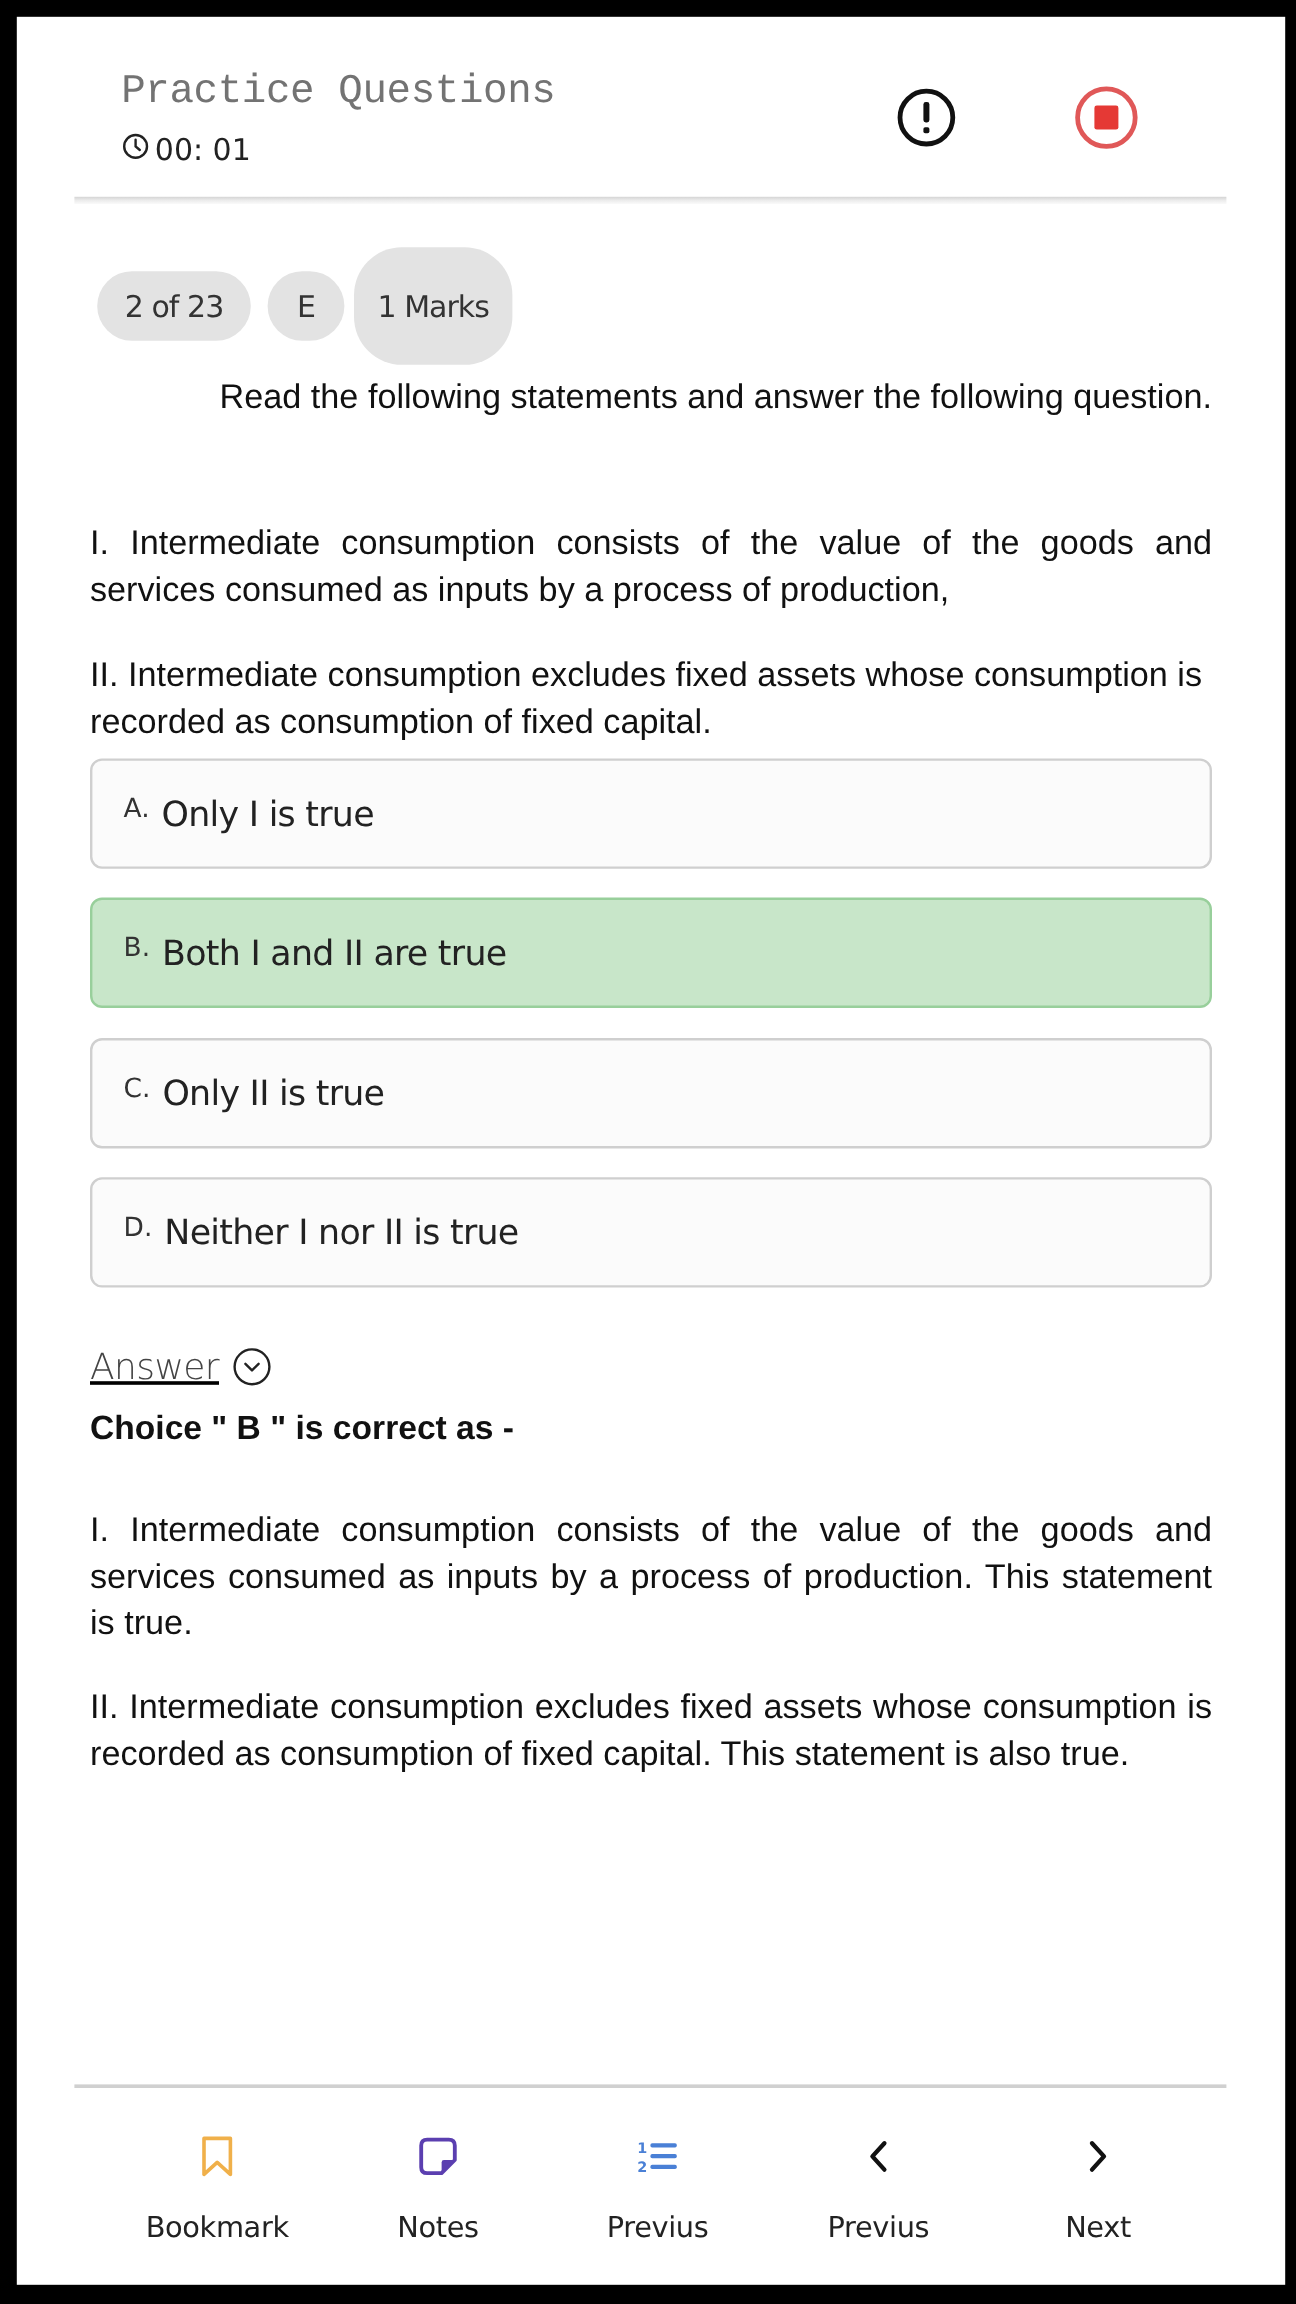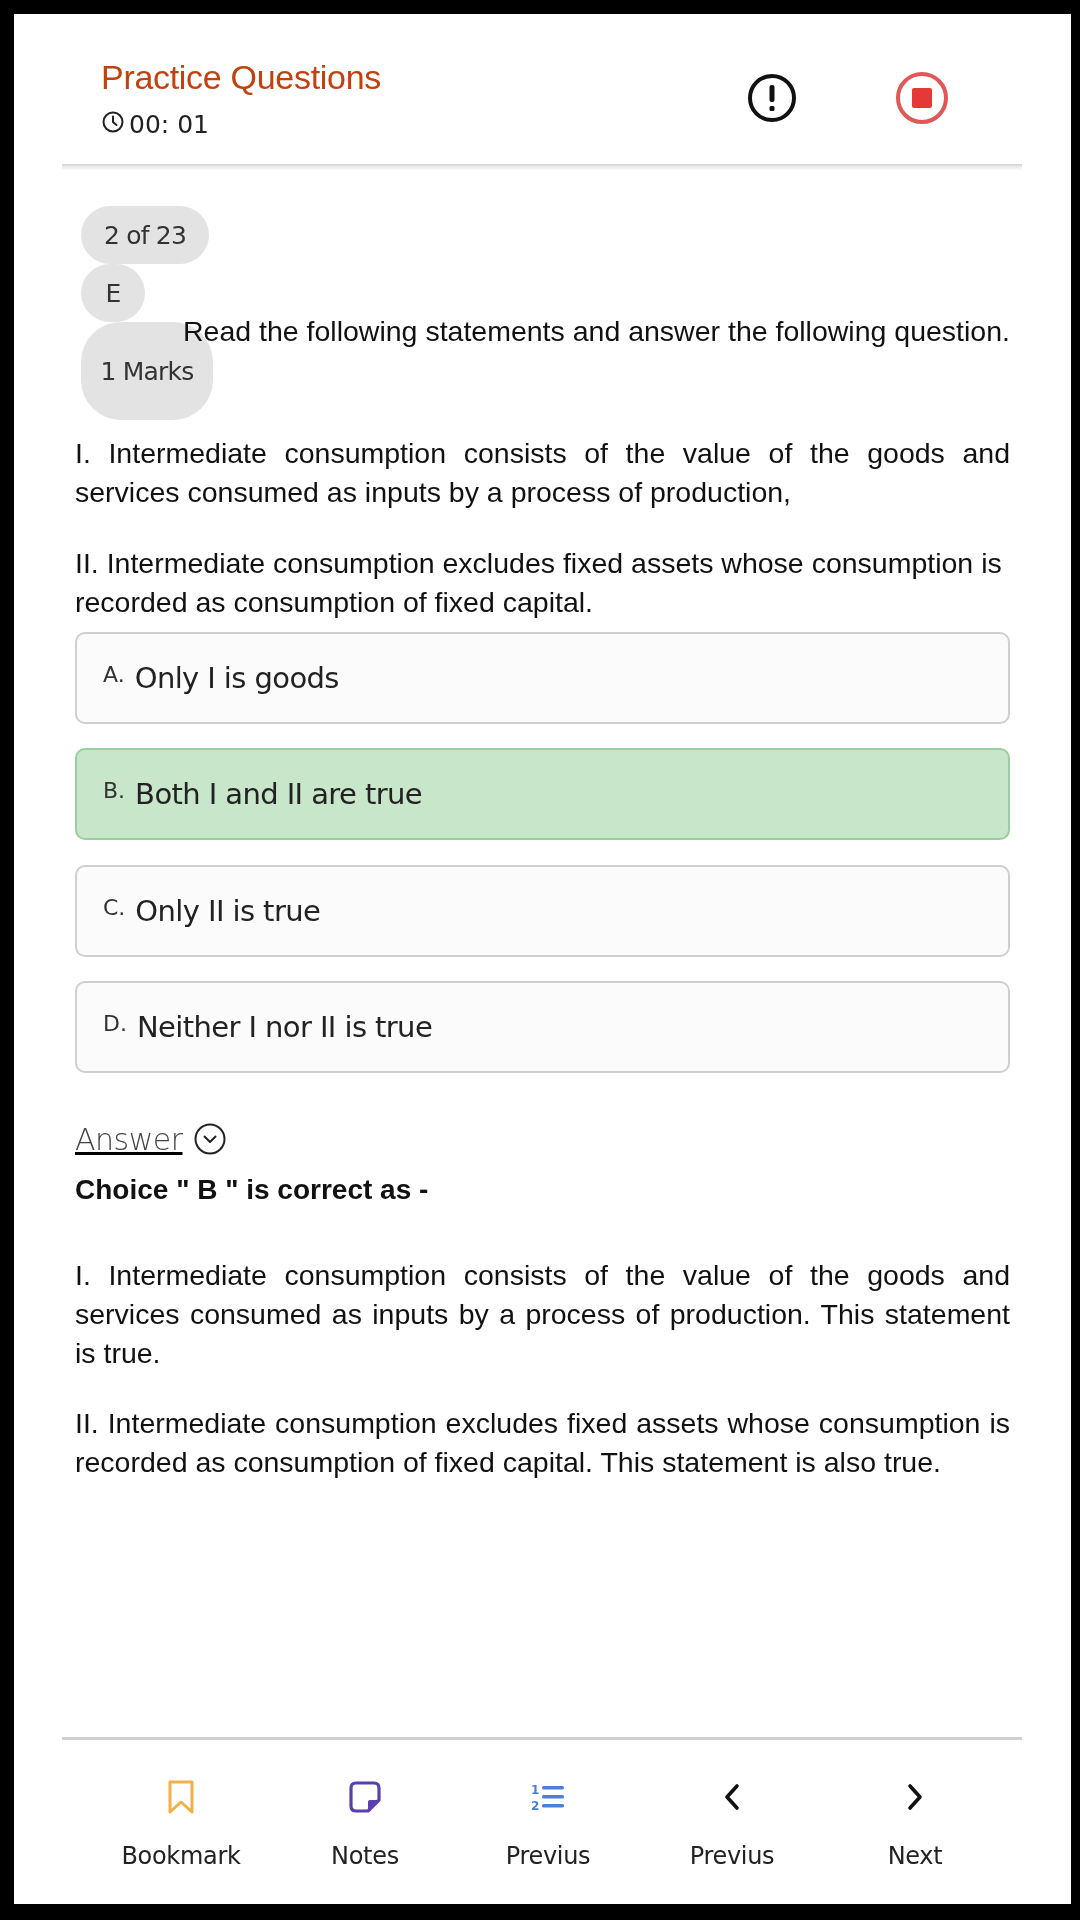--- a/index.html
+++ b/index.html
@@ -6,38 +6,38 @@
     html, body { width: 1080px; height: 1920px; background: #000; overflow: hidden; }
     body { font-family: "Liberation Sans", sans-serif; }
     .screen {
       position: absolute; left: 14px; top: 14px; width: 1057px; height: 1890px;
       background: #ffffff; overflow: hidden;
     }
     
     .header { position: absolute; left: 0; top: 0; width: 100%; height: 150px; }
     .title {
       position: absolute; left: 87px; top: 44px;
-      font-family: Liberation Sans, sans-serif; font-size: 34px; color: #c2410c;
+      font-family: Liberation Mono, monospace; font-size: 34px; color: #737373;
       letter-spacing: -0.3px;
       text-align: right;
     }
     .timer {
       position: absolute; left: 87px; top: 96px; display: flex; 
       font-family: "DejaVu Sans", sans-serif; font-size: 25px; color: #222;
     }
     .timer svg { margin-right: 4px; }
     .hdr-icon { position: absolute; top: 56px; width: 56px; height: 56px; display:flex; align-items:center; justify-content:center; cursor: pointer; }
     .info-btn { left: 730px; }
     .stop-btn { left: 880px; }
     .header-divider {
       position: absolute; left: 48px; top: 150px; width: 960px; height: 6px;
       background: linear-gradient(#d4d4d4, #ececec 50%, #fafafa);
     }
     
-    .chips { position: absolute; left: 67px; top: 192px; display: flex; align-items: flex-start; flex-direction: column; }
+    .chips { position: absolute; left: 67px; top: 192px; display: flex; align-items: center; }
     .chip {
       background: #e3e3e3; color: #333; border-radius: 30px;
       font-family: "DejaVu Sans", sans-serif; font-size: 25px;
       height: 58px; display: flex; align-items: center; justify-content: center;
       letter-spacing: -0.8px;
     }
     .chip-pos { width: 128px; margin-right: 14px; }
     .chip-diff { width: 64px; margin-right: 8px; }
     .chip-marks { width: 132px; height: 98px; border-radius: 40px; }
     
@@ -112,21 +112,21 @@
     <div class="chip chip-diff">E</div>
     <div class="chip chip-marks">1 Marks</div>
   </div>
 
   <div class="content qtext q-intro" style="position:absolute;">Read the following statements and answer the following question.</div>
   <div class="content qtext q-s1" style="position:absolute;">I. Intermediate consumption consists of the value of the goods and services consumed as inputs by a process of production,</div>
   <div class="content qtext q-s2" style="position:absolute;">II. Intermediate consumption excludes fixed assets whose consumption is recorded as consumption of fixed capital.</div>
 
   <div class="option" style="top:618px;">
     <span class="opt-letter">A.</span>
-    <span class="opt-text">Only I is goods</span>
+    <span class="opt-text">Only I is true</span>
   </div>
   <div class="option correct" style="top:734px;">
     <span class="opt-letter">B.</span>
     <span class="opt-text">Both I and II are true</span>
   </div>
   <div class="option" style="top:851px;">
     <span class="opt-letter">C.</span>
     <span class="opt-text">Only II is true</span>
   </div>
   <div class="option" style="top:967px;">

